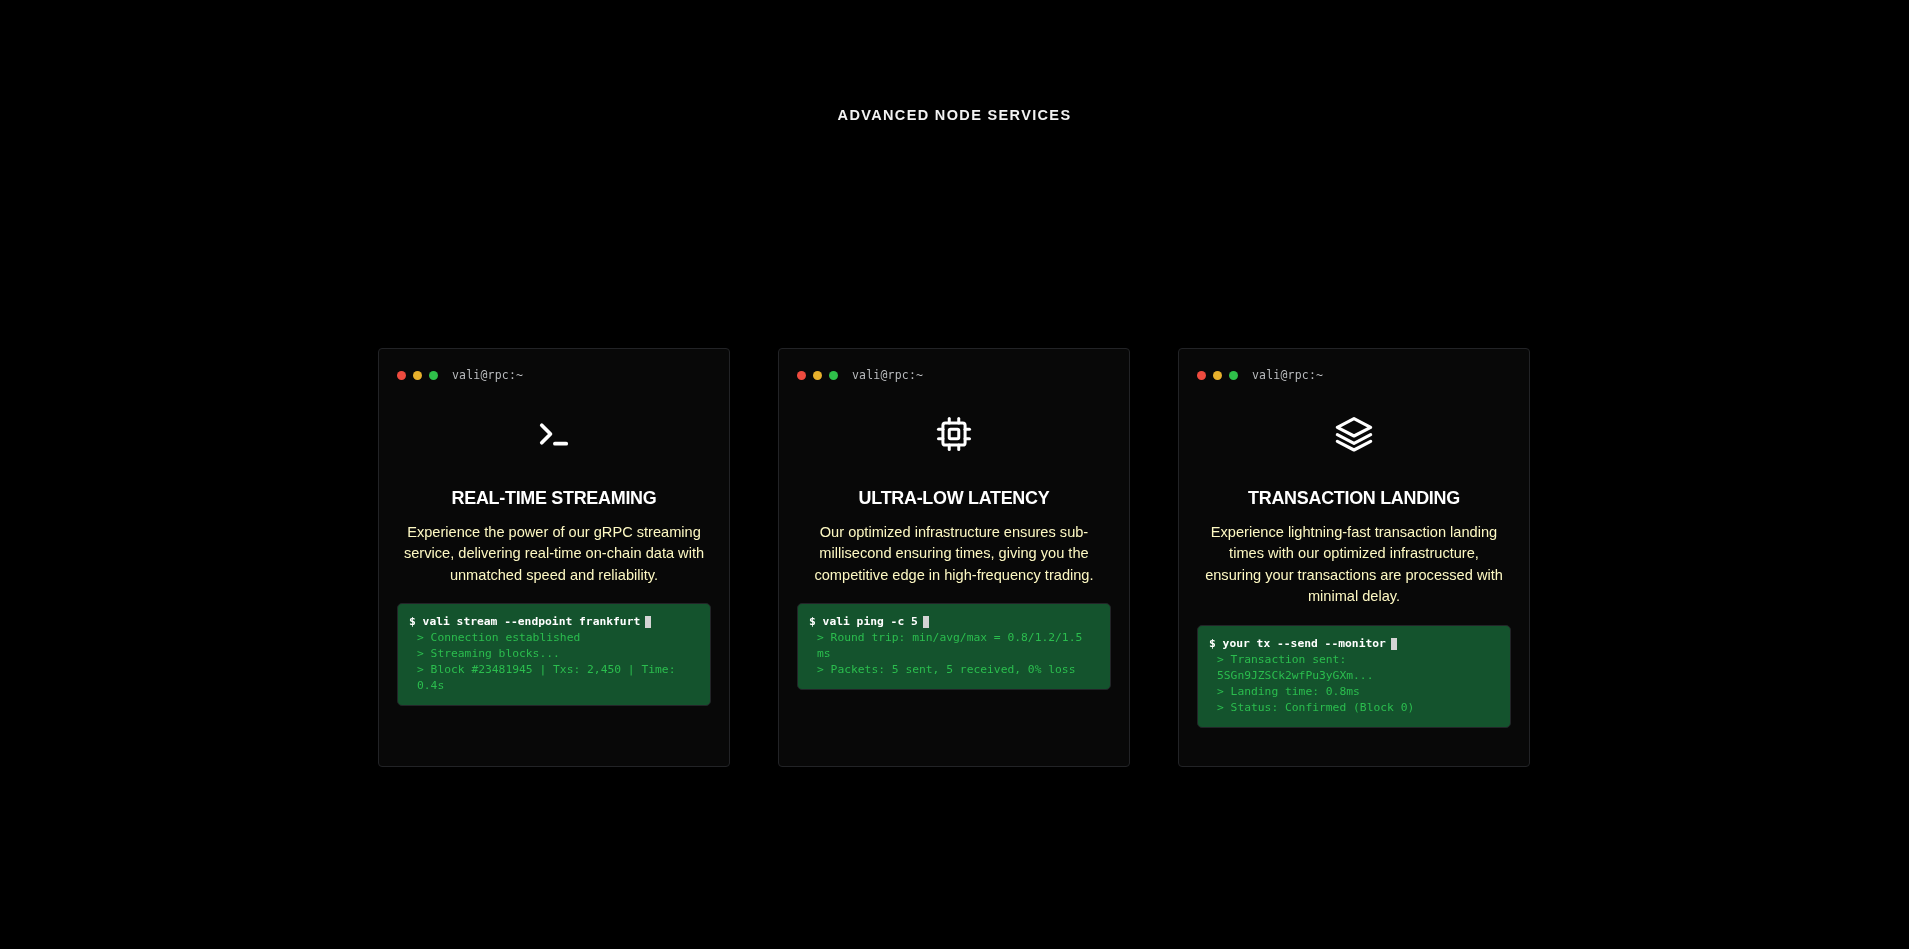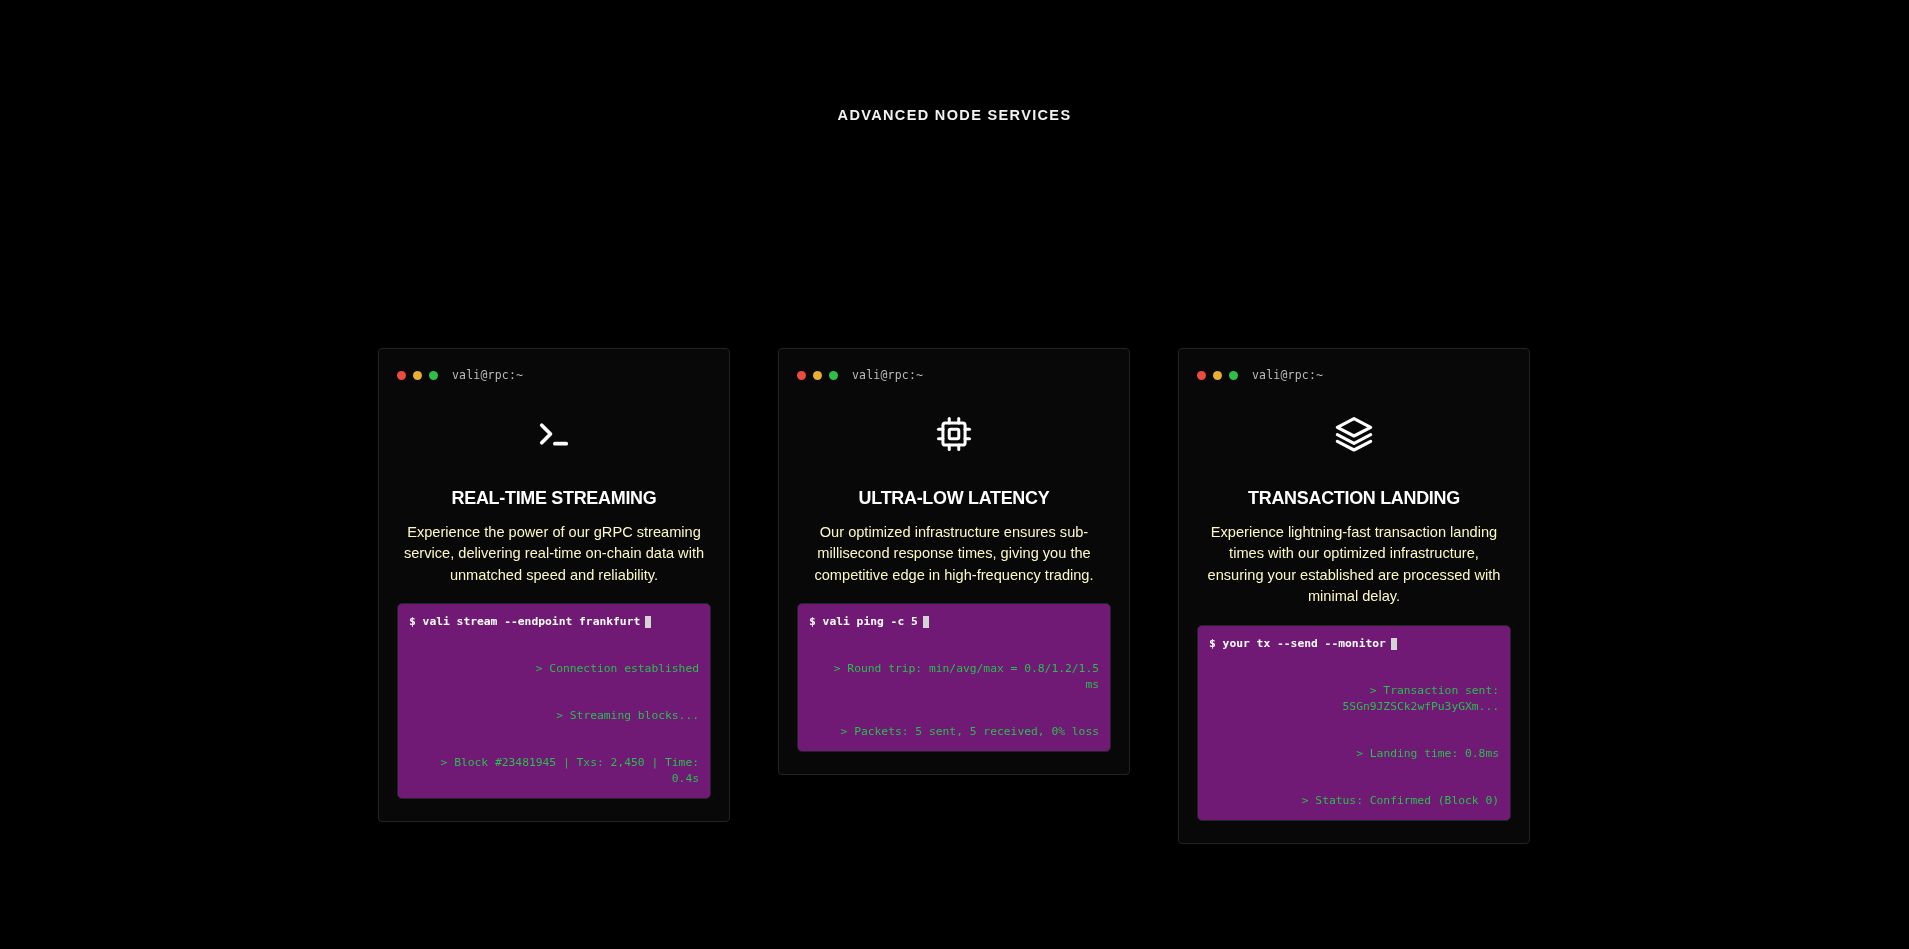--- a/index.html
+++ b/index.html
@@ -136,26 +136,25 @@
     line-height: 1.47;
     color: #fef9c3;
     padding: 0 3px;
   }
 
   
   .terminal {
     margin-top: 17px;
     border: 1px solid #232428;
     border-radius: 5px;
-    background: #701a75;
+    background: #14532d;
     padding: 10px 11px 11px 11px;
     font-family: "DejaVu Sans Mono", monospace;
     font-size: 11.3px;
     line-height: 1.42;
-    text-align: right;
   }
 
   .term-prompt {
     color: #ffffff;
     font-weight: bold;
     white-space: nowrap;
     display: flex;
     align-items: center;
   }
 
@@ -164,21 +163,20 @@
     width: 6px;
     height: 12px;
     background: #d4d4d4;
     margin-left: 5px;
     vertical-align: middle;
   }
 
   .term-line {
     color: #2bbd4e;
     word-break: break-word;
-    margin-top: 31px;
   }
   .term-line.indent { padding-left: 8px; }
 </style>
 </head>
 <body>
 
 <div class="page">
 
   <div class="header">
     <div class="eyebrow">ADVANCED NODE SERVICES</div>
@@ -232,21 +230,21 @@
           <line x1="9" y1="19" x2="9" y2="21.8"></line>
           <line x1="15" y1="19" x2="15" y2="21.8"></line>
           <line x1="2.2" y1="9" x2="5" y2="9"></line>
           <line x1="2.2" y1="15" x2="5" y2="15"></line>
           <line x1="19" y1="9" x2="21.8" y2="9"></line>
           <line x1="19" y1="15" x2="21.8" y2="15"></line>
         </svg>
       </div>
 
       <div class="card-title">ULTRA-LOW LATENCY</div>
-      <div class="card-desc">Our optimized infrastructure ensures sub-millisecond response times, giving you the competitive edge in high-frequency trading.</div>
+      <div class="card-desc">Our optimized infrastructure ensures sub-millisecond ensuring times, giving you the competitive edge in high-frequency trading.</div>
 
       <div class="terminal">
         <div class="term-prompt">
           <span>$ vali ping -c 5</span>
           <span class="cursor"></span>
         </div>
         <div class="term-line indent">&gt; Round trip: min/avg/max = 0.8/1.2/1.5 ms</div>
         <div class="term-line indent">&gt; Packets: 5 sent, 5 received, 0% loss</div>
       </div>
     </div>
@@ -261,21 +259,21 @@
 
       <div class="card-icon">
         <svg width="40" height="40" viewBox="0 0 24 24" fill="none" stroke="#ffffff" stroke-width="1.9" stroke-linecap="round" stroke-linejoin="round">
           <polygon points="12 2.8 22 8 12 13.2 2 8"></polygon>
           <polyline points="2 12.4 12 17.6 22 12.4"></polyline>
           <polyline points="2 16.4 12 21.6 22 16.4"></polyline>
         </svg>
       </div>
 
       <div class="card-title">TRANSACTION LANDING</div>
-      <div class="card-desc">Experience lightning-fast transaction landing times with our optimized infrastructure, ensuring your established are processed with minimal delay.</div>
+      <div class="card-desc">Experience lightning-fast transaction landing times with our optimized infrastructure, ensuring your transactions are processed with minimal delay.</div>
 
       <div class="terminal">
         <div class="term-prompt">
           <span>$ your tx --send --monitor</span>
           <span class="cursor"></span>
         </div>
         <div class="term-line indent">&gt; Transaction sent: 5SGn9JZSCk2wfPu3yGXm...</div>
         <div class="term-line indent">&gt; Landing time: 0.8ms</div>
         <div class="term-line indent">&gt; Status: Confirmed (Block 0)</div>
       </div>

